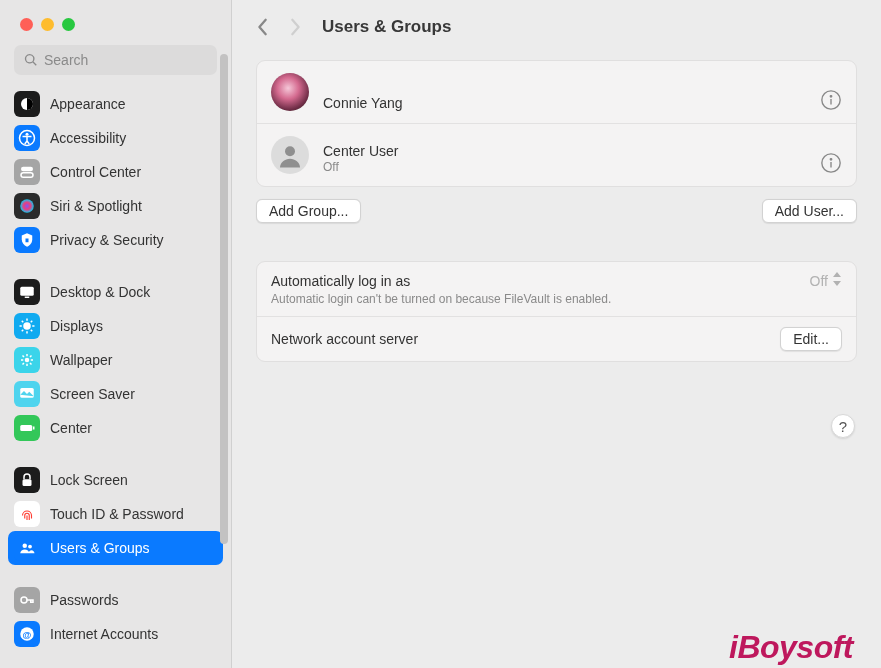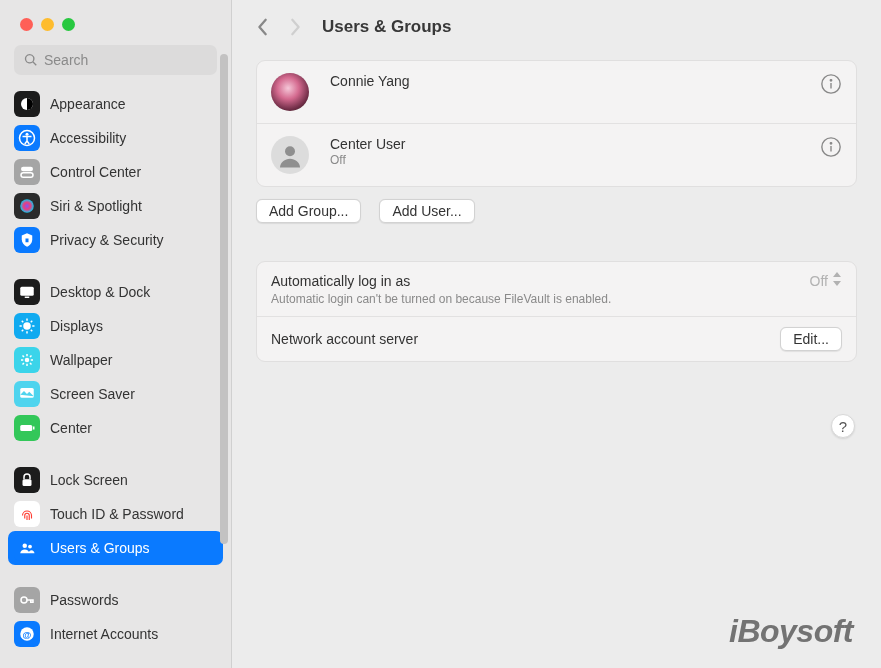--- a/index.html
+++ b/index.html
@@ -29,46 +29,46 @@
 .scrollbar { position:absolute; right:3px; top:54px; width:8px; height:490px; background: #c3c2c2; border-radius:4px;}
 
 
 .content { flex:1; height:100%; padding: 0 24px 0 24px; overflow:hidden; }
 .header { display:flex; align-items:center; height: 54px; gap: 20px; }
 .nav-arrows { display:flex; gap:18px; color:#b8b8b8; }
 .nav-arrows svg { width:14px; height:18px; }
 .header-title { font-size: 17px; font-weight: 700; color: #383838; }
 
 .card { background: #f4f3f3; border:1px solid #e0dfdf; border-radius: 9px; margin-top: 6px; }
-.user-row { display:flex; align-items:flex-start; padding: 12px 14px; gap: 21px; }
+.user-row { display:flex; align-items:flex-end; padding: 12px 14px; gap: 14px; }
 .user-row + .user-row { border-top: 1px solid #e2e1e1; }
 .avatar { width: 38px; height: 38px; border-radius: 50%; flex:0 0 38px; }
 .av-photo { background: radial-gradient(circle at 45% 40%, #f5c7d8 0%, #d46a8f 35%, #6c2b44 70%, #2a3b1f 100%); }
 .av-guest { background:#dcdcdc; display:flex; align-items:center; justify-content:center;}
 .av-guest svg { width:30px; height:30px; fill:#8f8f8f;}
 .user-info { flex:1; }
 .user-name { font-size: 14px; color:#333; }
 .user-sub { font-size: 12px; color: #8a8a8a; margin-top:1px;}
 .info-icon { width:22px; height:22px; }
 .info-icon svg { width:22px; height:22px; stroke:#888; fill:none;}
 
-.btn-row { display:flex; justify-content:flex-start; gap:18px; margin-top:12px; }
+.btn-row { display:flex; justify-content:space-between; gap:6px; margin-top:12px; }
 .mac-btn { background:#fff; border:1px solid #d2d2d2; border-radius:6px; padding: 3px 12px; font-size:14px; color:#333; box-shadow: 0 0.5px 1px rgba(0,0,0,0.08);}
 
 .settings-card { margin-top: 38px; }
 .setting-row { padding: 10px 14px; }
 .setting-row + .setting-row { border-top:1px solid #e2e1e1; }
 .setting-head { display:flex; justify-content:space-between; align-items:center; }
 .setting-title { font-size:14px; color:#333; }
 .setting-sub { font-size:12px; color:#8a8a8a; margin-top:3px; }
 .off-control { display:flex; align-items:center; gap:4px; color:#b2b2b2; font-size:14px; }
 .stepper svg{width:10px;height:14px;fill:#b2b2b2;}
 
 .help-btn { position:absolute; right:26px; bottom:230px; width:24px; height:24px; background:#fff; border:1px solid #d8d8d8; border-radius:50%; display:flex; align-items:center; justify-content:center; font-size:15px; color:#555; box-shadow:0 1px 2px rgba(0,0,0,0.1);}
-.watermark { position:absolute; right:28px; bottom:18px; font-size:32px; font-weight:700; font-style:italic; color:#737373; letter-spacing:-0.5px;}
+.watermark { position:absolute; right:28px; bottom:2px; font-size:32px; font-weight:700; font-style:italic; color:#be185d; letter-spacing:-0.5px;}
 </style>
 </head>
 <body>
 
 <div class="sidebar">
   <div class="traffic-lights">
     <div class="tl tl-red"></div>
     <div class="tl tl-yellow"></div>
     <div class="tl tl-green"></div>
   </div>

